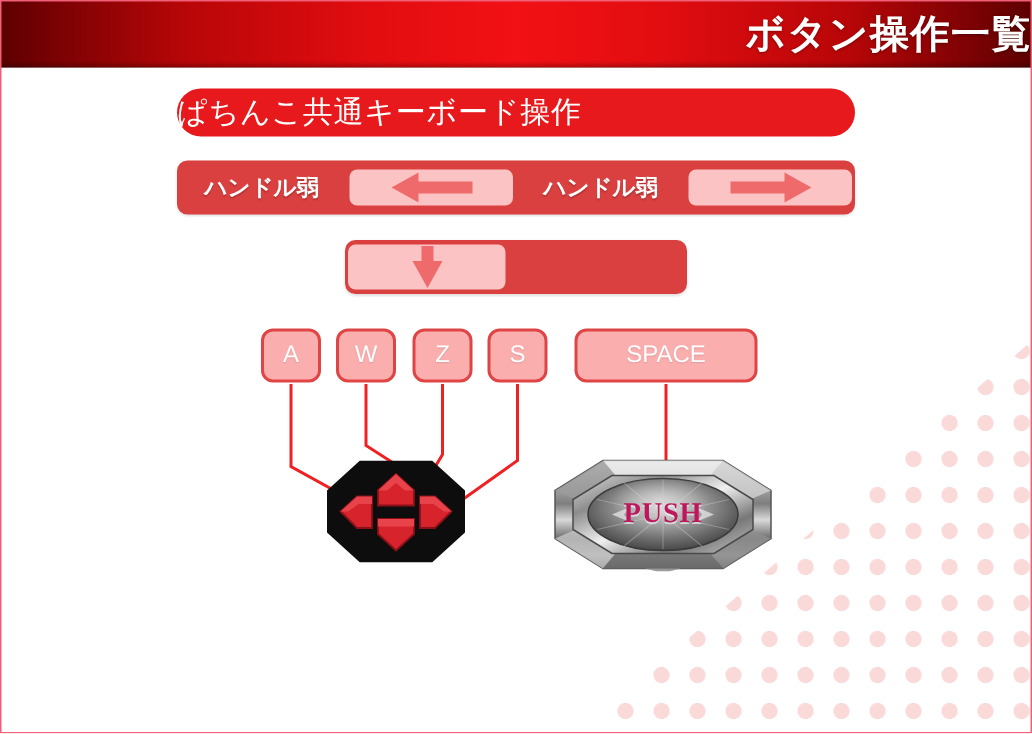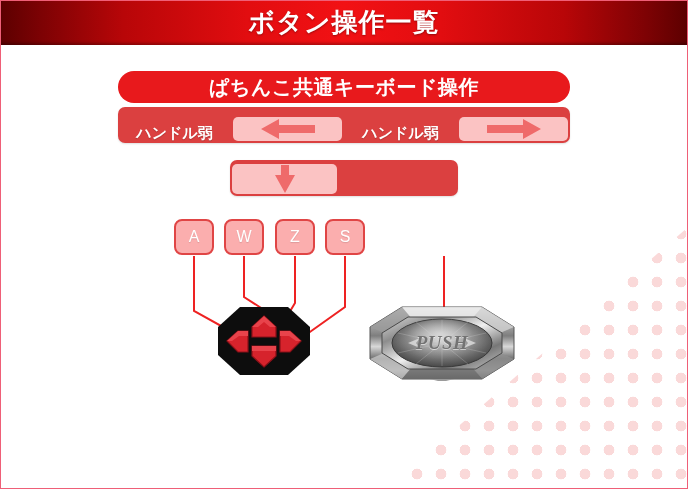--- a/index.html
+++ b/index.html
@@ -42,21 +42,21 @@
         #f21114 50%, #e20d10 64%, #b80608 82%, #7d0204 94%, #5c0000 100%);
     box-shadow: inset 0 -2px 3px rgba(0,0,0,0.28);
     z-index: 5;
   }
   #header-title {
     position: absolute;
     left: 0; top: 0;
     width: 688px;
     height: 45px;
     line-height: 45px;
-    text-align: center;
+    text-align: right;
     color: #ffffff;
     font-size: 26px;
     font-weight: bold;
     letter-spacing: 1px;
     text-shadow: 0 1px 2px rgba(0,0,0,0.35);
     z-index: 6;
     white-space: nowrap;
   }
 
   
@@ -87,36 +87,35 @@
   #section-title {
     position: absolute;
     left: 118px;
     top: 59px;
     width: 452px;
     height: 32px;
     background: #e8191c;
     border-radius: 16px;
     color: #ffffff;
     font-size: 20px;
-    font-weight: bold;
-    text-align: center;
+    font-weight: normal;
+    text-align: left;
     line-height: 32px;
     letter-spacing: 0.5px;
     white-space: nowrap;
-    margin-top: 12px;
   }
 
   
   .ctrl-row {
     position: absolute;
     background: #db4040;
     border-radius: 7px;
     box-shadow: 0 1px 2px rgba(0,0,0,0.13);
     display: flex;
-    align-items: flex-end;
+    align-items: center;
     overflow: hidden;
   }
   #handle-row {
     left: 118px;
     top: 107px;
     width: 452px;
     height: 36px;
   }
   #stop-row {
     left: 230px;
@@ -204,22 +203,21 @@
   }
   #push-label {
     position: absolute;
     left: 0;
     top: 27px;
     width: 148px;
     text-align: center;
     font-family: "Liberation Serif", "DejaVu Serif", serif;
     font-size: 19px;
     font-weight: bold;
-    font-style: italic;
-    color: #737373;
+    color: #be185d;
     letter-spacing: 0.5px;
     text-shadow: 0 1px 0 rgba(255,255,255,0.55);
     z-index: 14;
     pointer-events: none;
   }
 </style>
 </head>
 <body>
 
 <div id="page">
@@ -253,20 +251,21 @@
         <svg class="arrow-glyph" width="26" height="30" viewBox="0 0 26 30">
           <path d="M13 29 L3 11 L9 11 L9 1 L17 1 L17 11 L23 11 Z" fill="#ef6a6a"></path>
         </svg>
       </div>
     </div>
 
     <div class="key" id="key-a">A</div>
     <div class="key" id="key-w">W</div>
     <div class="key" id="key-z">Z</div>
     <div class="key" id="key-s">S</div>
+    <div class="key" id="key-space">SPACE</div>
 
     <svg id="connectors" viewBox="0 0 688 489">
       <g fill="none" stroke="#ee2222" stroke-width="2" stroke-linejoin="miter" stroke-linecap="butt">
 
         <path d="M194 256 L194 311 L241 337"></path>
 
         <path d="M244 256 L244 297 L283 322"></path>
 
         <path d="M295 256 L295 303 L262 358"></path>
 

